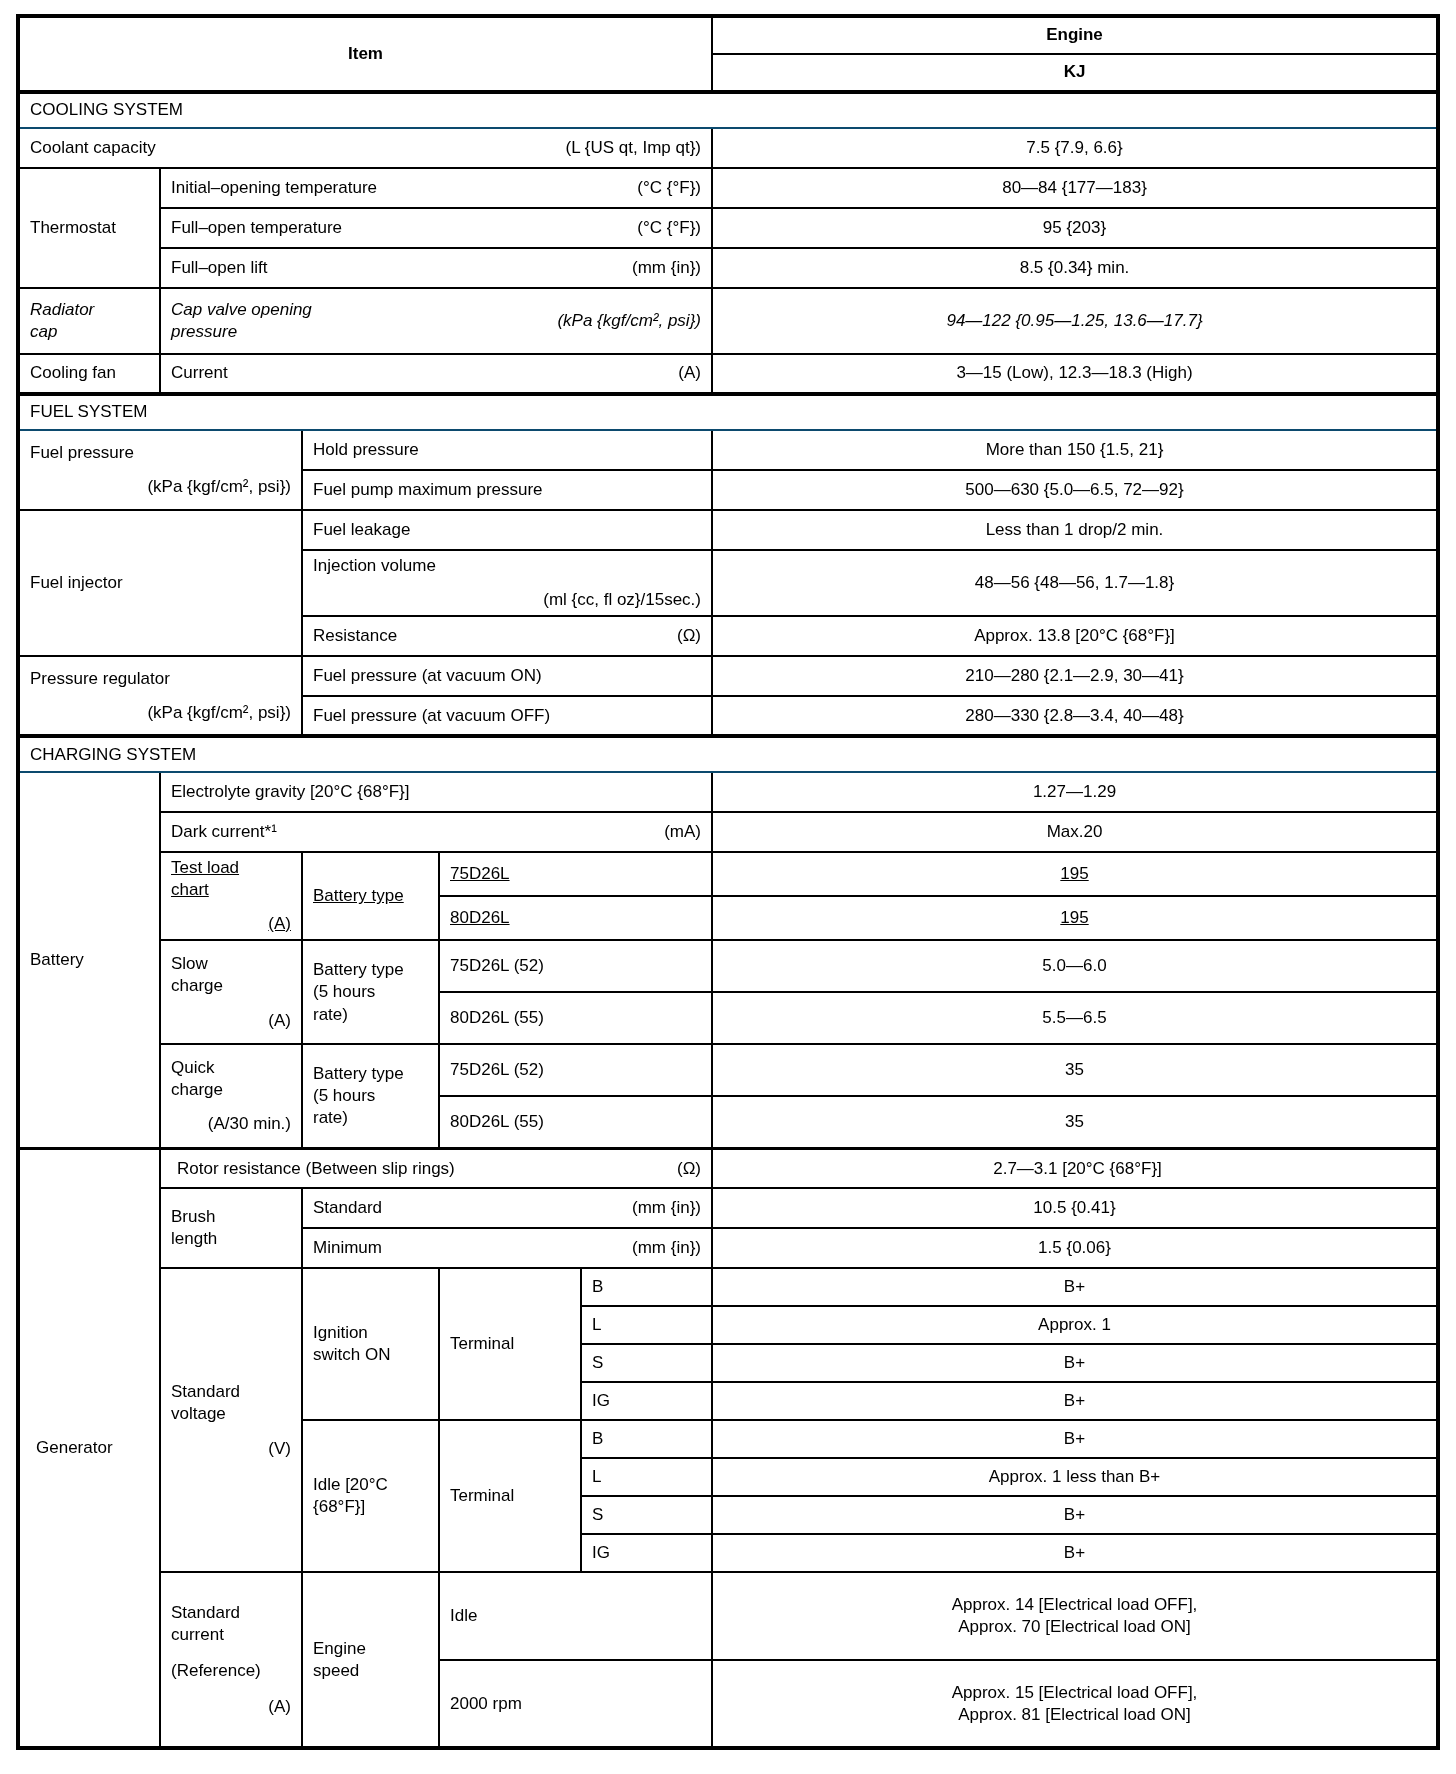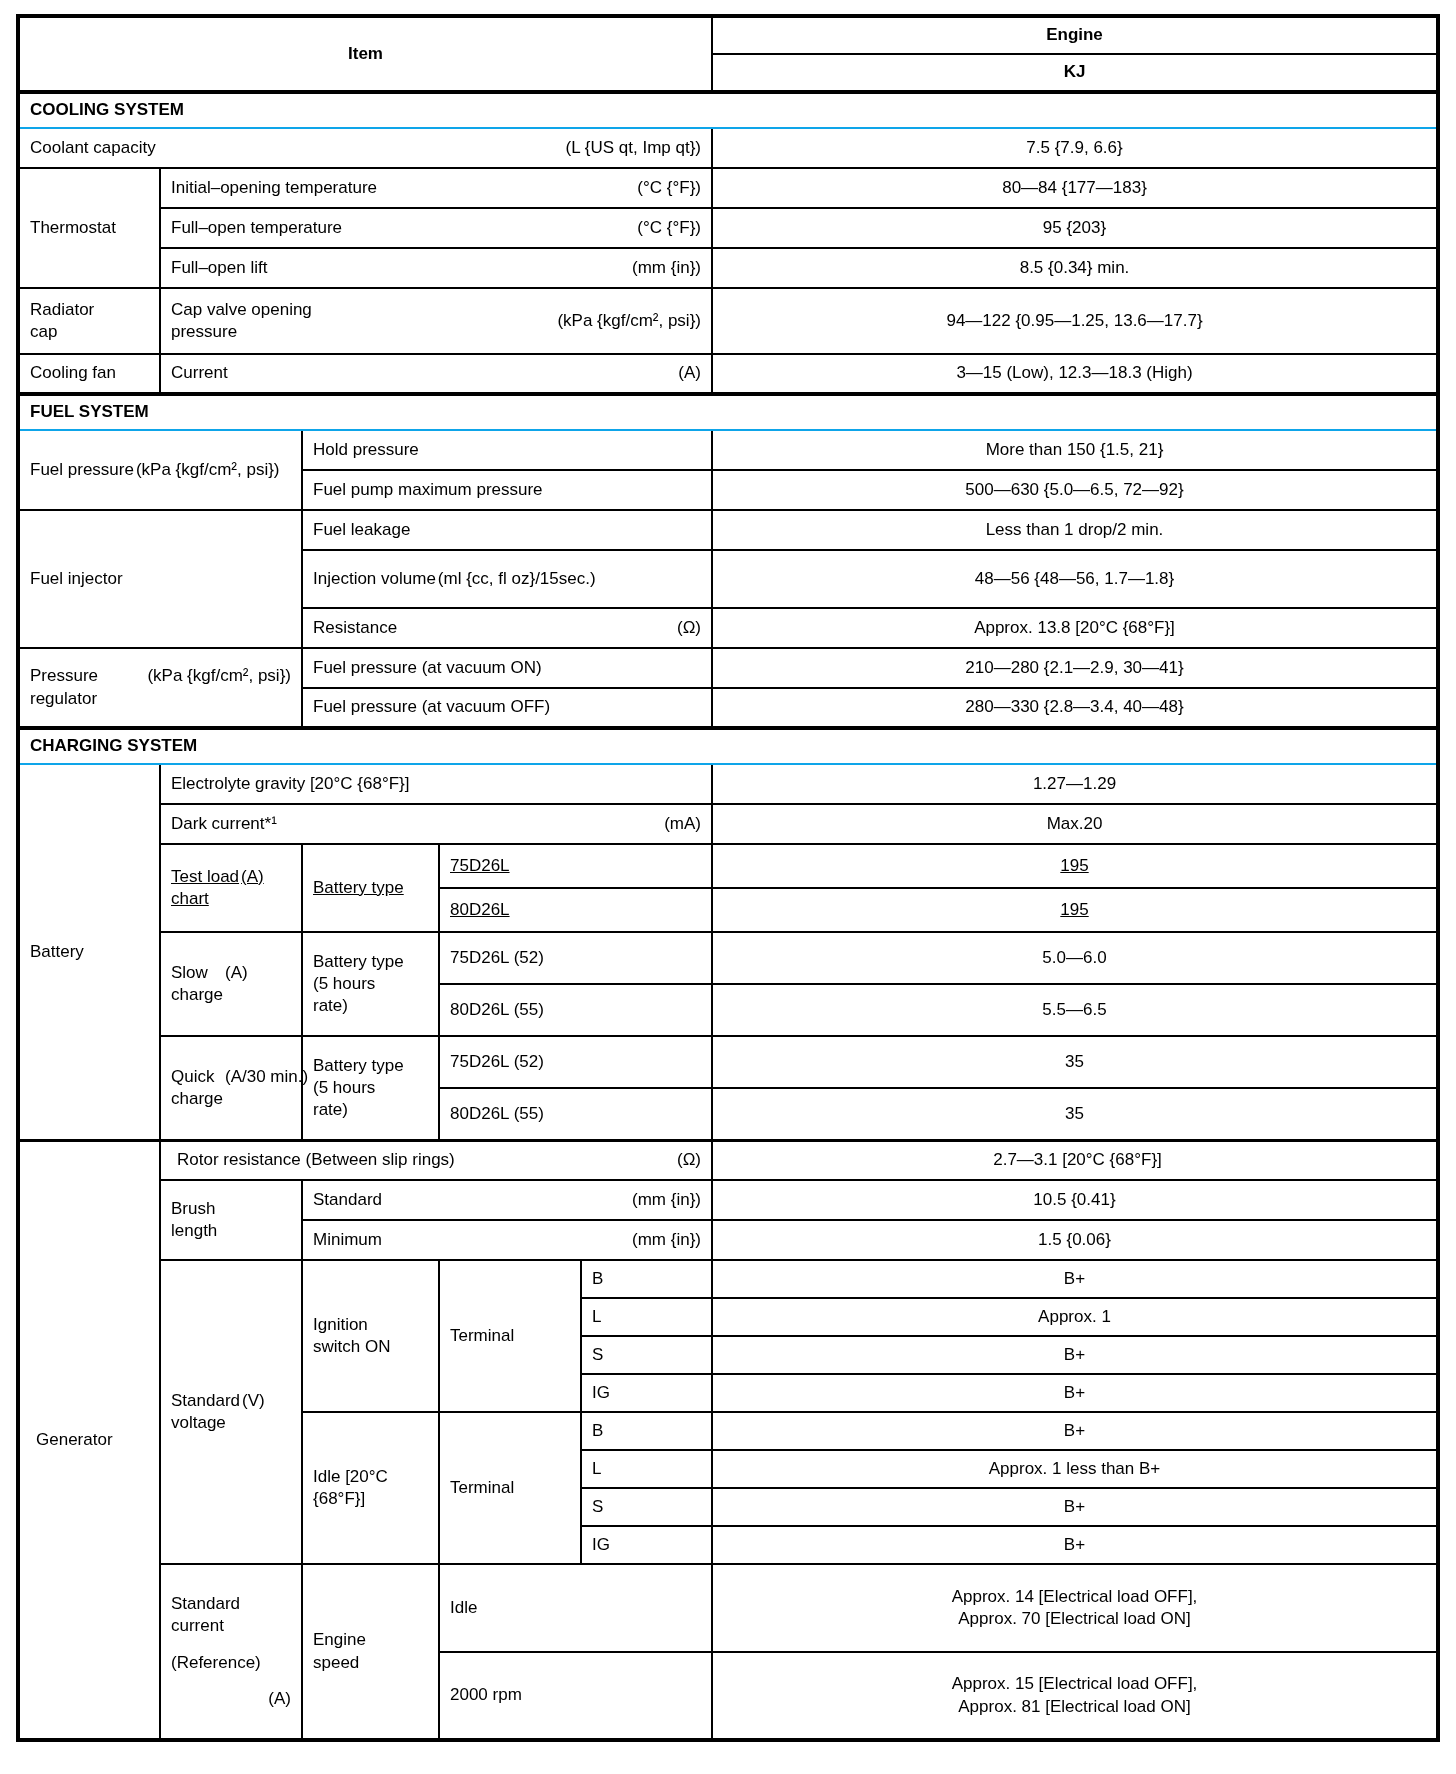--- a/index.html
+++ b/index.html
@@ -30,34 +30,34 @@
     line-height: 1.3;
     vertical-align: middle;
     word-wrap: break-word;
     background: #fff;
   }
   .b { font-weight: 700; }
   .c { text-align: center; }
   .pre { white-space: pre-line; }
   .lr { display: flex; justify-content: space-between; align-items: center; gap: 10px; }
   .lr .unit { white-space: nowrap; flex: 0 0 auto; }
-  .stack { display: flex; gap: 2px; }
+  .stack { display: flex; flex-direction: column; gap: 12px; }
   .stack3 { display: flex; flex-direction: column; gap: 14px; }
   .unit-r { text-align: right; display: block; white-space: nowrap; }
   tr.sec td {
     border-top: 4px solid #000;
-    border-bottom: 2px solid #0ea5e9;
-    font-weight: 700;
+    border-bottom: 2px solid #0c4a6e;
+    font-weight: 400;
     padding: 4px 10px;
   }
   tr.thick-top td { border-top: 3px solid #000; padding-left: 16px; }
   tr.h-hdr  { height: 38px; }
   tr.h-sec  { height: 36px; }
   tr.h-std  { height: 40px; }
-  tr.h-rad  { height: 66px; }
+  tr.h-rad  { height: 66px; font-style: italic; }
   tr.h-inj  { height: 58px; }
   tr.h-bat1 { height: 44px; text-decoration: underline; }
   tr.h-bat2 { height: 52px; }
   tr.h-gv   { height: 38px; }
   tr.h-cur  { height: 88px; }
 </style>
 </head>
 <body>
 
 <div>

